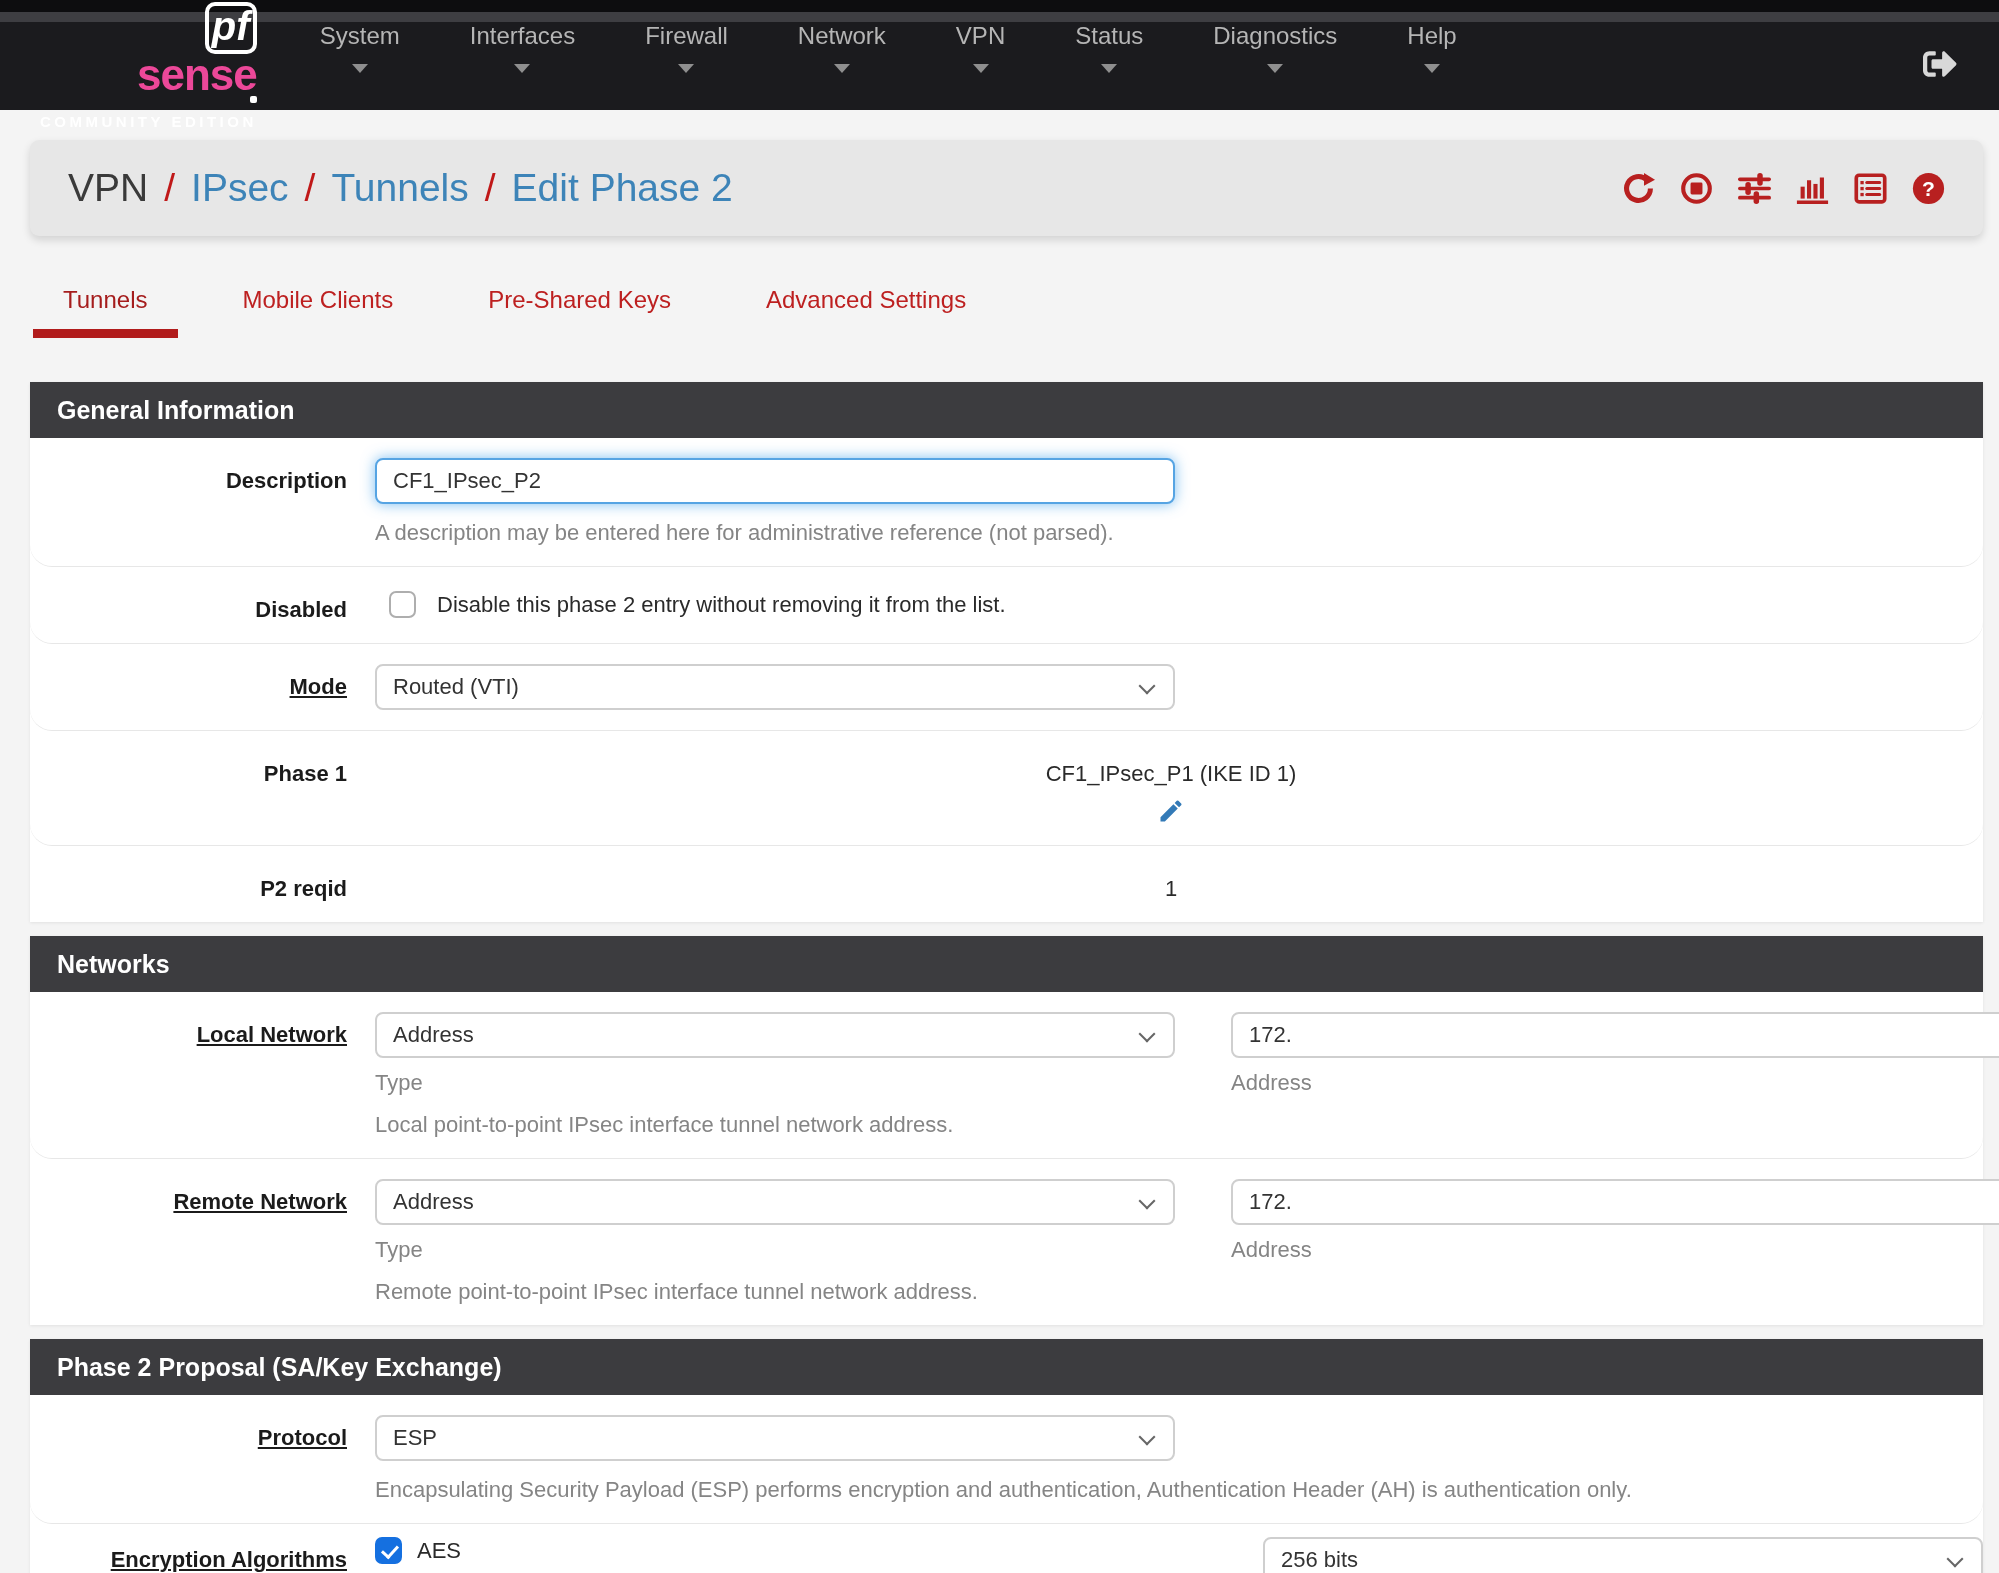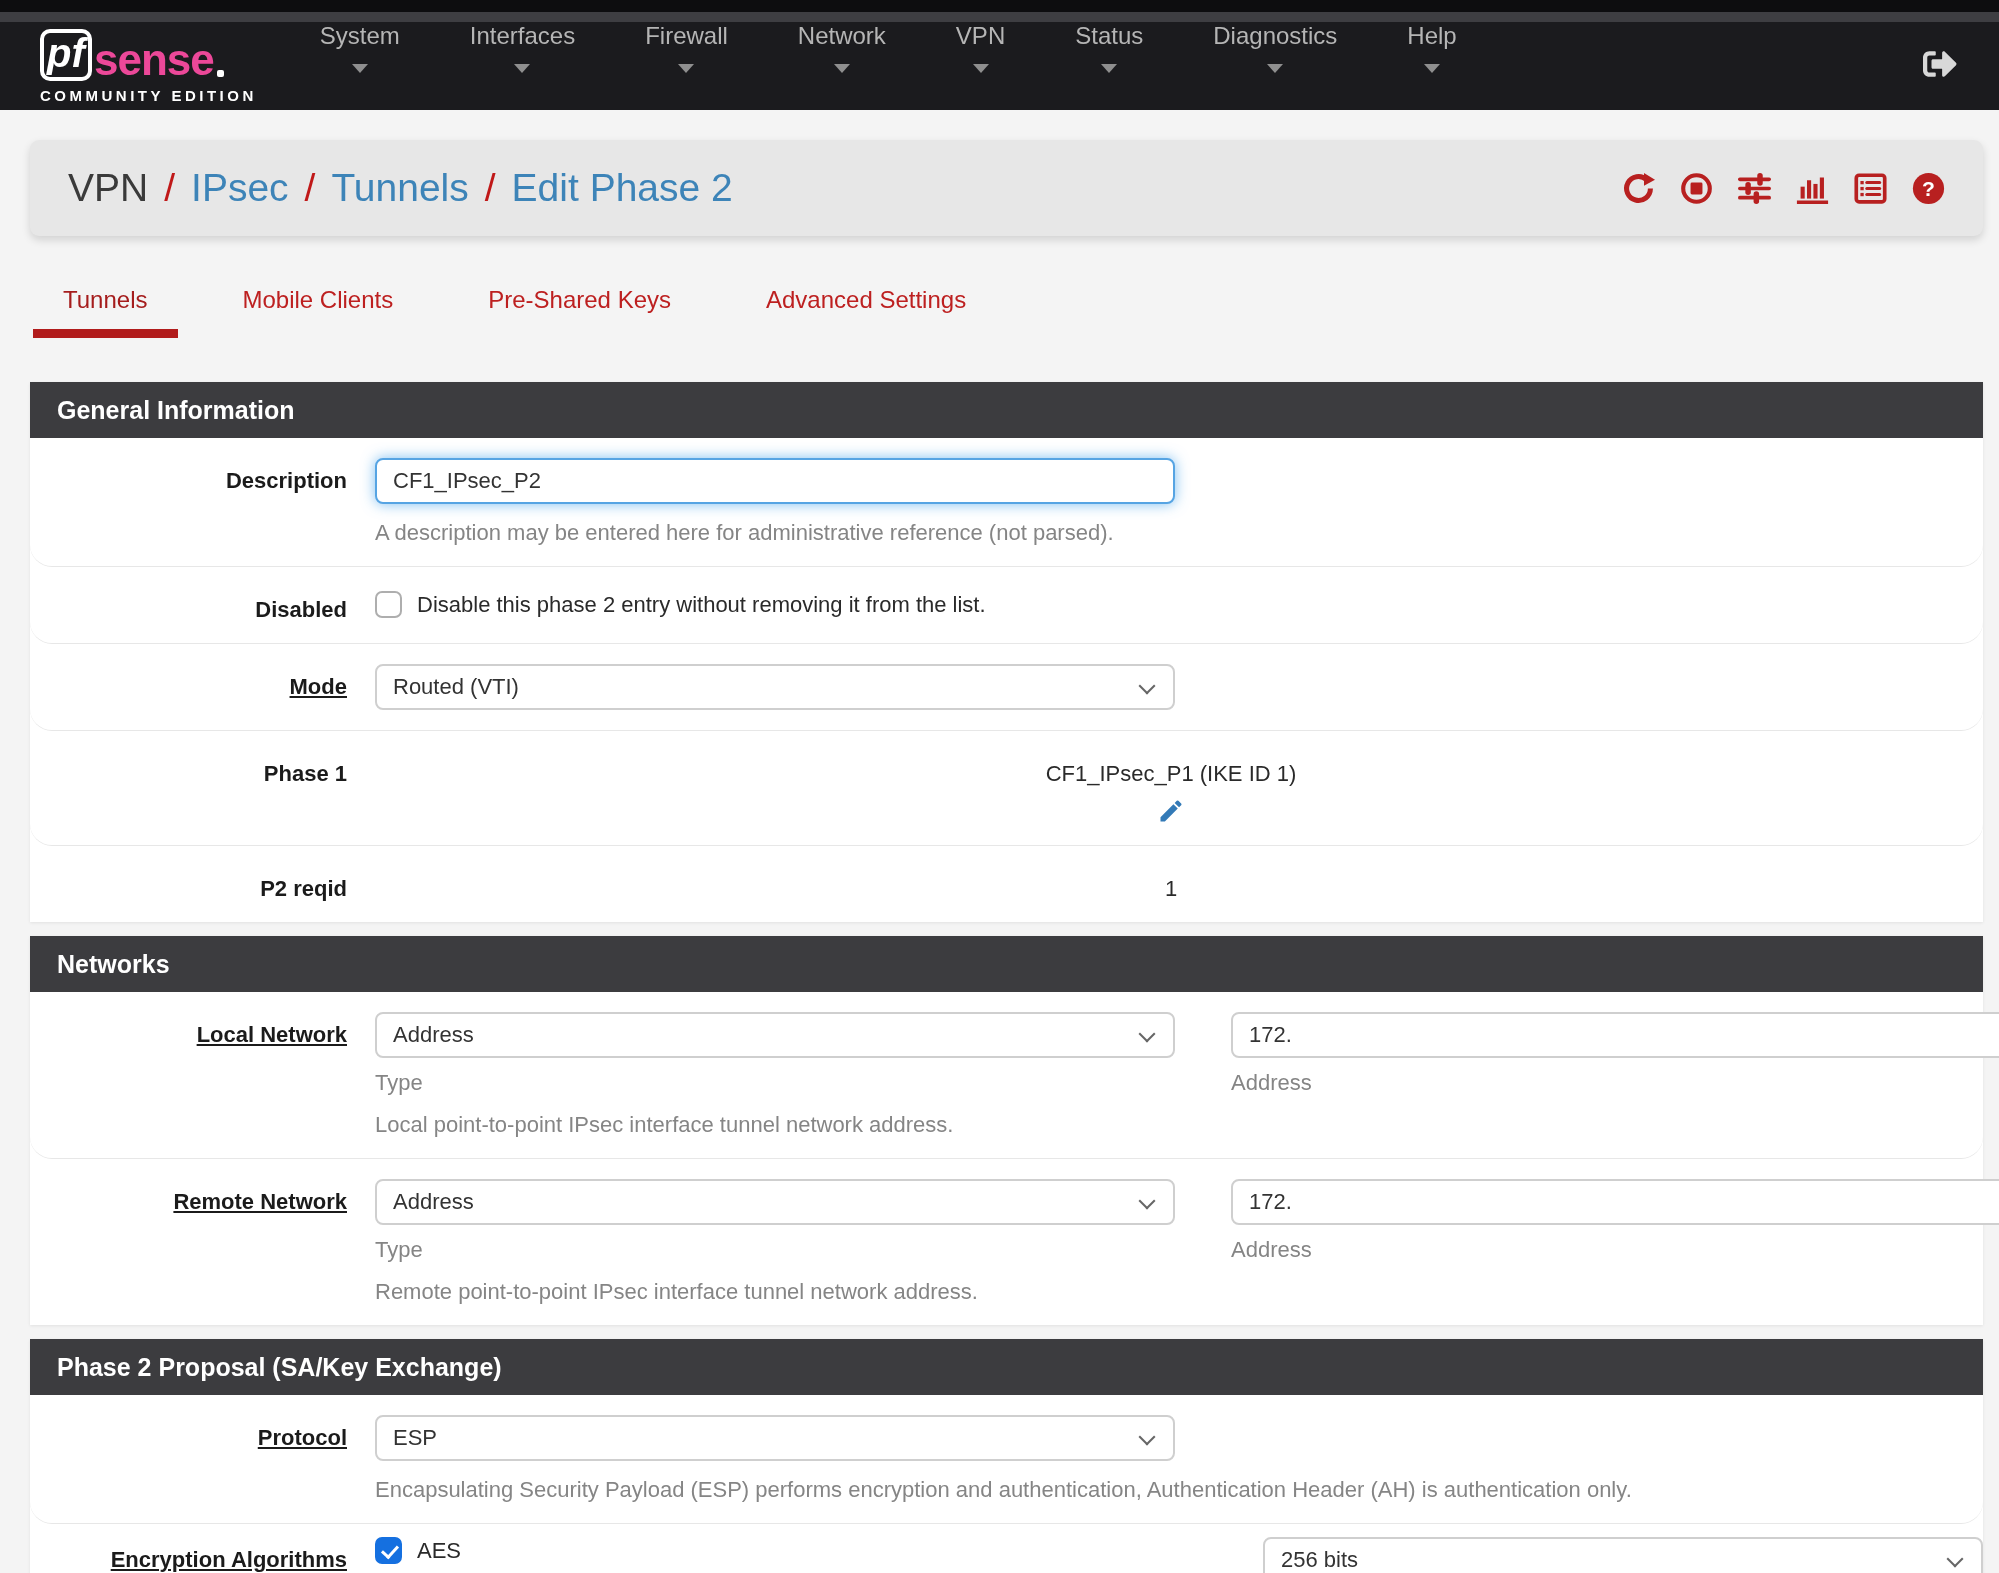--- a/index.html
+++ b/index.html
@@ -12,21 +12,21 @@
   
   .top-black { height:12px; background:#0d0d0f; }
   .top-strip { height:10px; background:#3e3e42; }
 
   
   .navbar {
     height:88px; background:#1b1b1e; display:flex; align-items:center;
     padding:0 42px 0 40px;
   }
   .brand { display:flex; flex-direction:column; margin-right:28px; }
-  .brand-top { display:flex; align-items:flex-end; }
+  .brand-top { display:flex; align-items:flex-end;flex-direction:column; }
   .pf-box {
     width:52px; height:52px; border:4px solid #fff; border-radius:10px;
     color:#fff; font-style:italic; font-weight:bold; font-size:40px;
     display:flex; align-items:center; justify-content:center; line-height:1;
     padding-bottom:4px;
   }
   .brand-sense { color:#ec4899; font-weight:bold; font-size:44px; line-height:0.95; letter-spacing:-1px; margin-left:2px; }
   .brand-dot { width:7px; height:7px; background:#fff; border-radius:2px; margin:0 0 4px 3px; }
   .brand-sub { color:#fff; font-weight:bold; font-size:15px; letter-spacing:3.5px; margin-top:6px; }
 
@@ -98,21 +98,21 @@
     border-right:2.5px solid #666; border-bottom:2.5px solid #666;
     transform:rotate(45deg);
   }
   .help { color:#858585; font-size:22px; margin-top:16px; }
   .sub-label { color:#858585; font-size:22px; margin-top:12px; }
 
   .value-line { font-size:22px; color:#2a2a2a; padding-top:10px; display:flex; align-items:center; gap:10px;flex-direction:column; }
   .pencil-svg { width:28px; height:28px; fill:#337ab7; cursor:pointer; }
 
   
-  .cbx-row { display:flex; align-items:center; gap:15px; padding-top:4px; }
+  .cbx-row { display:flex; align-items:center; gap:21px; padding-top:4px;margin-left:14px; }
   .cbx {
     width:27px; height:27px; border:2px solid #aeaeae; border-radius:7px; background:#fff;
     cursor:pointer; position:relative; flex:none;
   }
   .cbx.checked { background:#1570e0; border-color:#1570e0; }
   .cbx.checked::after {
     content:""; position:absolute; left:8px; top:3px; width:7px; height:13px;
     border-right:3px solid #fff; border-bottom:3px solid #fff; transform:rotate(42deg);
   }
   .cbx-label { font-size:22px; color:#2a2a2a; }

